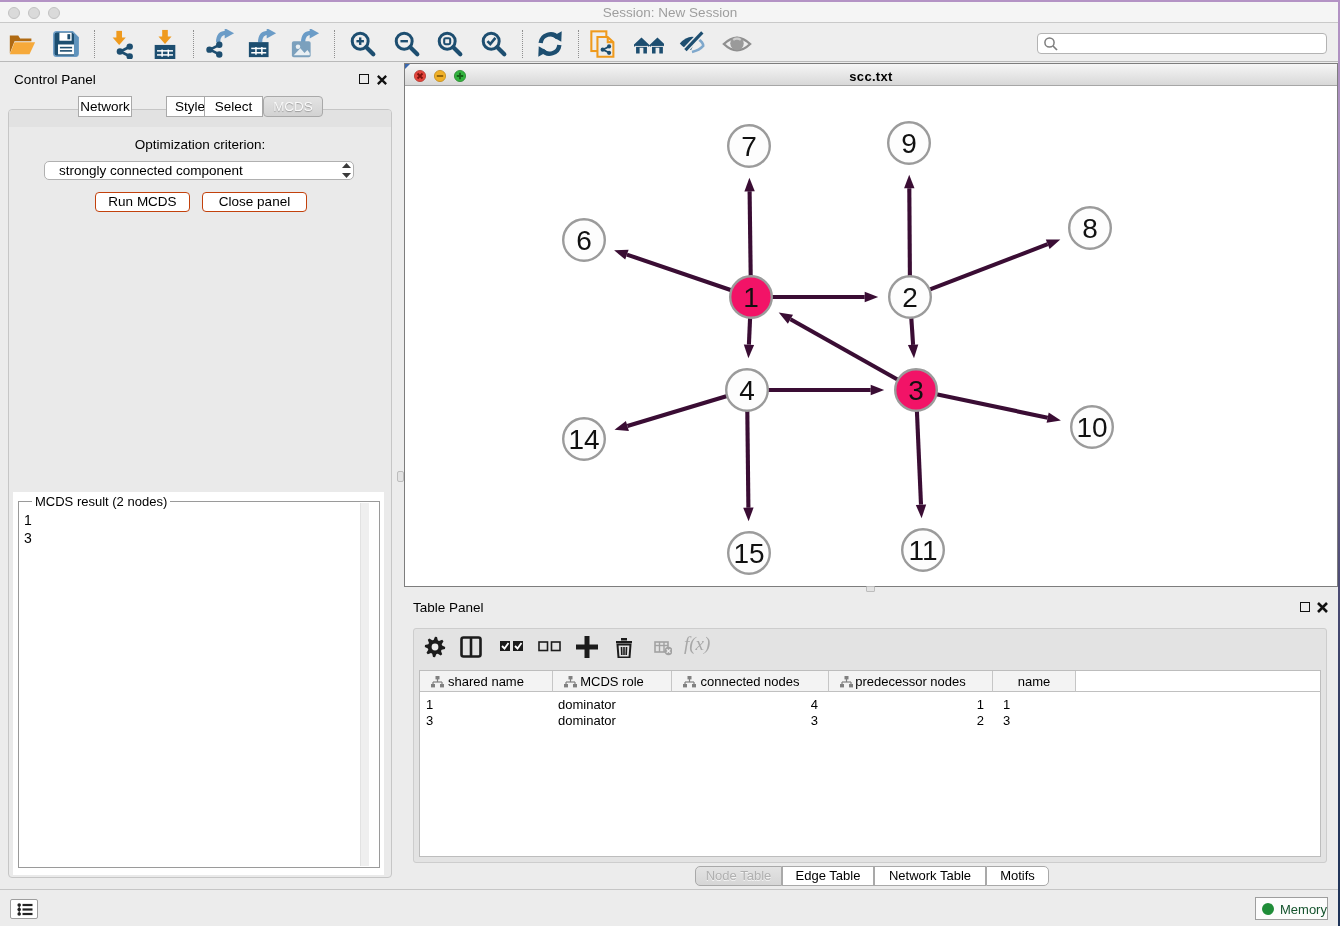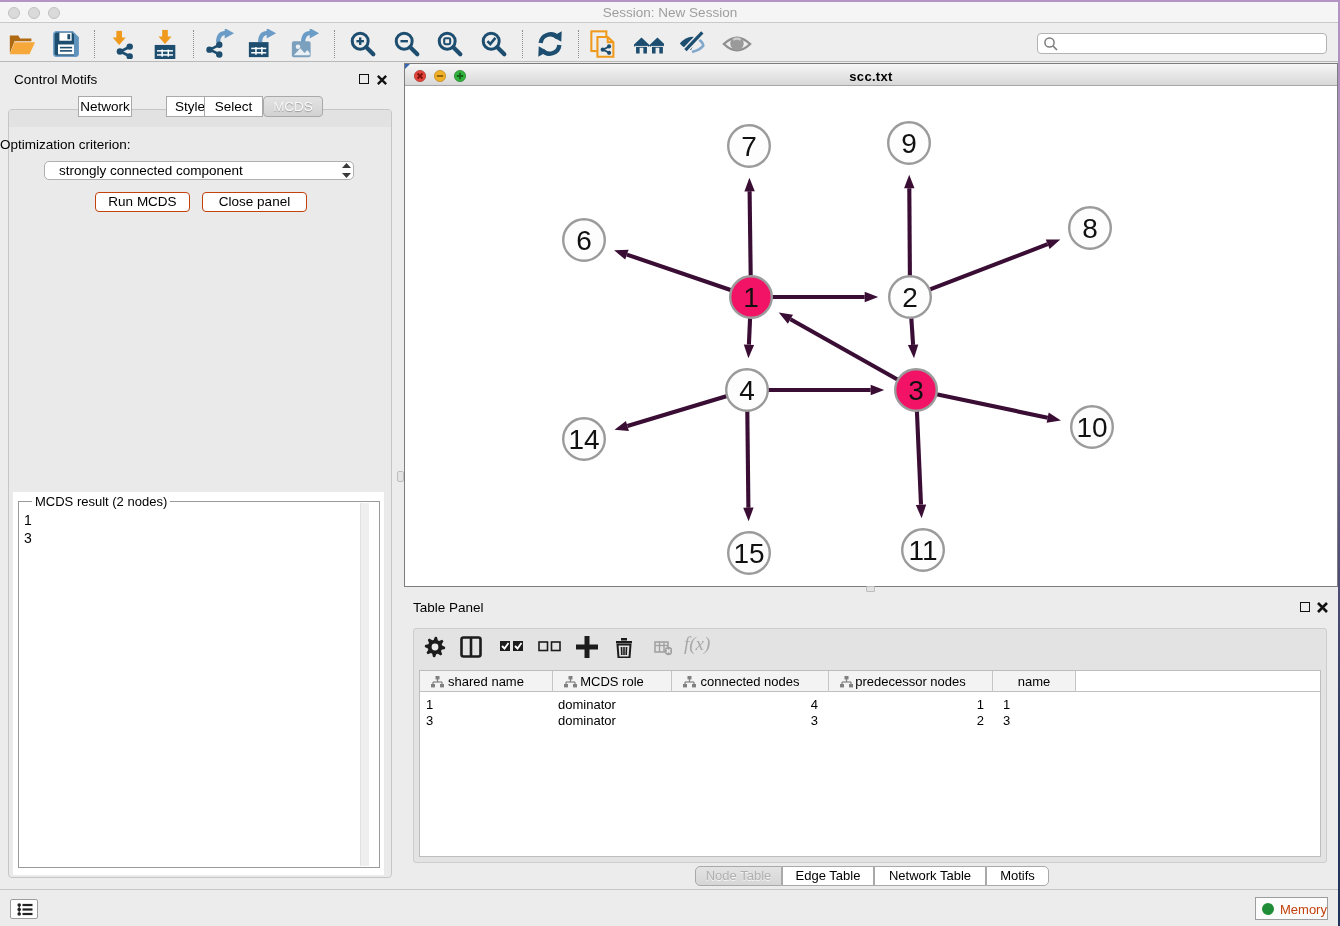--- a/index.html
+++ b/index.html
@@ -156,35 +156,35 @@
 <div class="tsep" style="left:193px"></div>
 <div class="tsep" style="left:334px"></div>
 <div class="tsep" style="left:522px"></div>
 <div class="tsep" style="left:578px"></div>
 <div class="abs" style="left:1037px;top:33px;width:290px;height:21px;background:#fff;border:1px solid #b3b3b3;border-radius:4px"></div>
 <svg class="abs" style="left:1043px;top:36px" width="16" height="16" viewBox="0 0 16 16">
     <circle cx="6.5" cy="6.5" r="4.6" fill="none" stroke="#7d7d7d" stroke-width="1.5"></circle>
     <line x1="10" y1="10" x2="14" y2="14" stroke="#7d7d7d" stroke-width="1.7"></line>
   </svg>
 
-<div class="abs" style="left:14px;top:72px;font-size:13.5px;color:#000">Control Motifs</div>
+<div class="abs" style="left:14px;top:72px;font-size:13.5px;color:#000">Control Panel</div>
 <div class="abs" style="left:359px;top:74px;width:10px;height:10px;border:1.6px solid #111"></div>
 <svg class="abs" style="left:376px;top:74px" width="12" height="12" viewBox="0 0 13 13">
     <path d="M2 2 L11 11 M11 2 L2 11" stroke="#111" stroke-width="2.5"></path>
   </svg>
 
 <div class="abs" style="left:8px;top:109px;width:384px;height:769px;background:#eaeaea;border:1px solid #c6c6c6;border-radius:4px"></div>
 <div class="abs" style="left:9px;top:110px;width:382px;height:17px;background:#e2e2e2;border-radius:3px 3px 0 0"></div>
 
 <div class="tab" style="left:78px;width:54px">Network</div>
 <div class="tab" style="left:166px;width:48px">Style</div>
 <div class="tab" style="left:204px;width:59px">Select</div>
 <div class="tab" style="left:263px;width:60px;background:linear-gradient(#e3e3e3,#d2d2d2);color:#fafafa;border-radius:4px;text-shadow:0 1px 1px #9a9a9a">MCDS</div>
 
-<div class="abs" style="left:0;top:137px;width:400px;font-size:13.5px">Optimization criterion:</div>
+<div class="abs" style="left:0;top:137px;width:400px;text-align:center;font-size:13.5px">Optimization criterion:</div>
 <div class="abs" style="left:44px;top:161px;width:310px;height:19px;background:#fff;border:1px solid #b0b0b0;border-radius:5px;font-size:13.5px;line-height:17px;padding-left:14px">strongly connected component</div>
 <svg class="abs" style="left:341px;top:163px" width="11" height="15" viewBox="0 0 11 15">
     <polygon points="5.5,0 10,5 1,5" fill="#3a3a3a"></polygon>
     <polygon points="5.5,15 10,10 1,10" fill="#3a3a3a"></polygon>
   </svg>
 <div class="btn" style="left:95px;top:192px;width:95px;height:20px;line-height:18px">Run MCDS</div>
 <div class="btn" style="left:202px;top:192px;width:105px;height:20px;line-height:18px">Close panel</div>
 
 <div class="abs" style="left:13px;top:492px;width:371px;height:383px;background:#fff"></div>
 <div class="abs" style="left:18px;top:501px;width:362px;height:367px;border:1px solid #9a9a9a"></div>
@@ -376,15 +376,15 @@
       <circle cx="2.2" cy="2" r="1.8" fill="#222"></circle>
       <rect x="5.5" y="0.8999999999999999" width="10" height="2.2" fill="#222"></rect>
       <circle cx="2.2" cy="6.5" r="1.8" fill="#222"></circle>
       <rect x="5.5" y="5.4" width="10" height="2.2" fill="#222"></rect>
       <circle cx="2.2" cy="11" r="1.8" fill="#222"></circle>
       <rect x="5.5" y="9.9" width="10" height="2.2" fill="#222"></rect>
     </svg>
   </div>
 <div class="abs" style="left:1255px;top:897px;width:73px;height:23px;background:#fcfcfc;border:1px solid #9e9e9e"></div>
 <div class="abs" style="left:1262px;top:903px;width:12px;height:12px;border-radius:50%;background:#1f8c38"></div>
-<div class="abs" style="left:1280px;top:902px;font-size:13px;color:#c2410c">Memory</div>
+<div class="abs" style="left:1280px;top:902px;font-size:13px;color:#14532d">Memory</div>
 
 <div class="abs" style="left:1338px;top:0;width:2px;height:926px;background:linear-gradient(#b493c5 0%,#a08ab8 25%,#5d5580 55%,#2c3a5e 80%,#1e3358 100%)"></div>
 
 </body></html>

